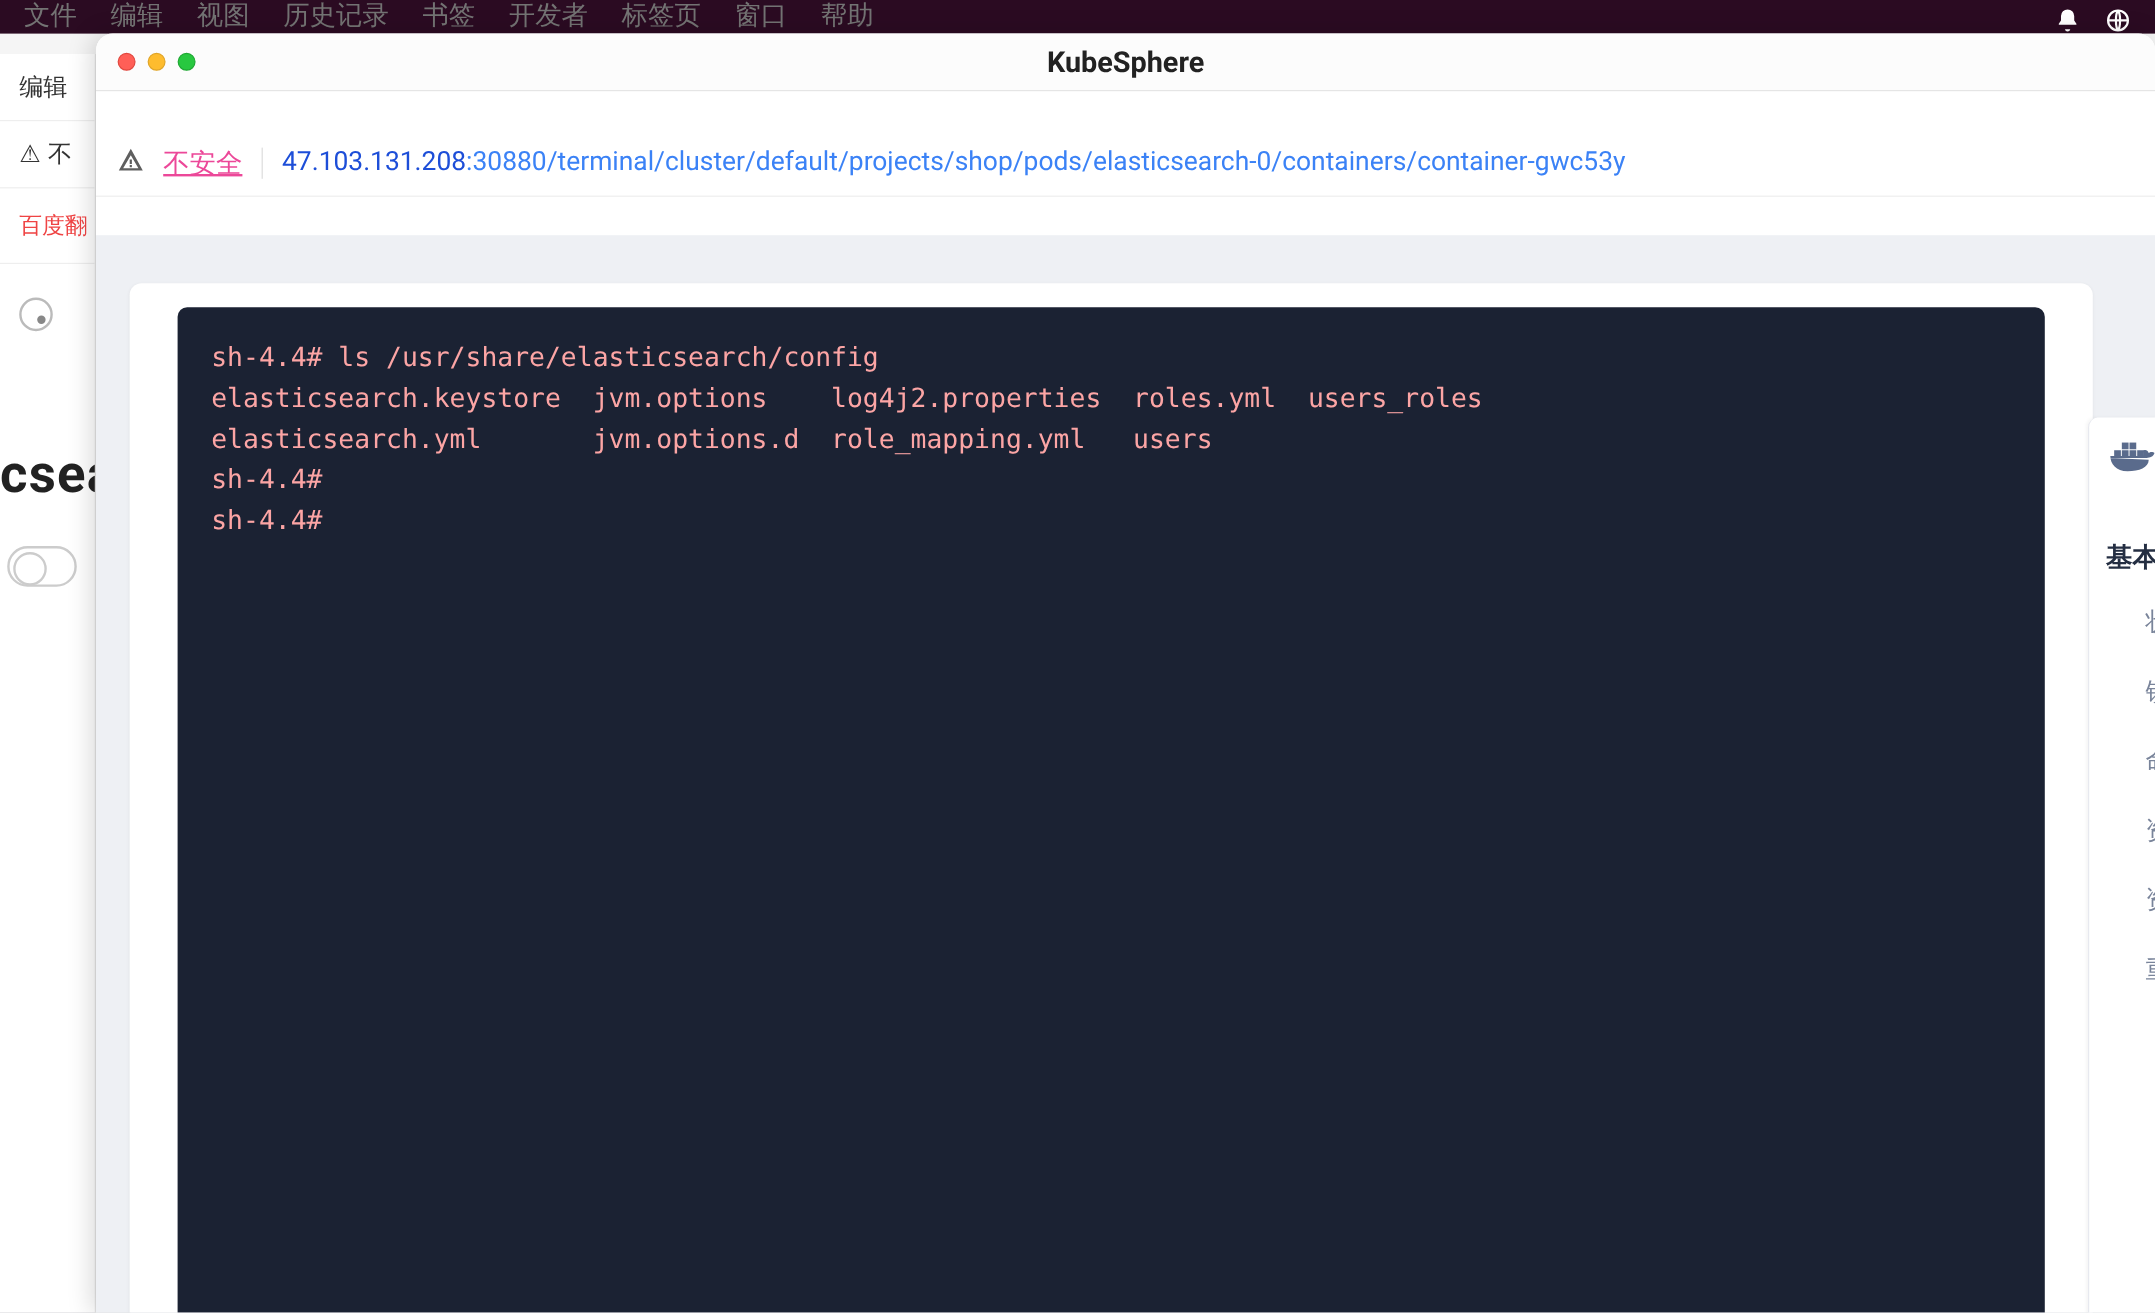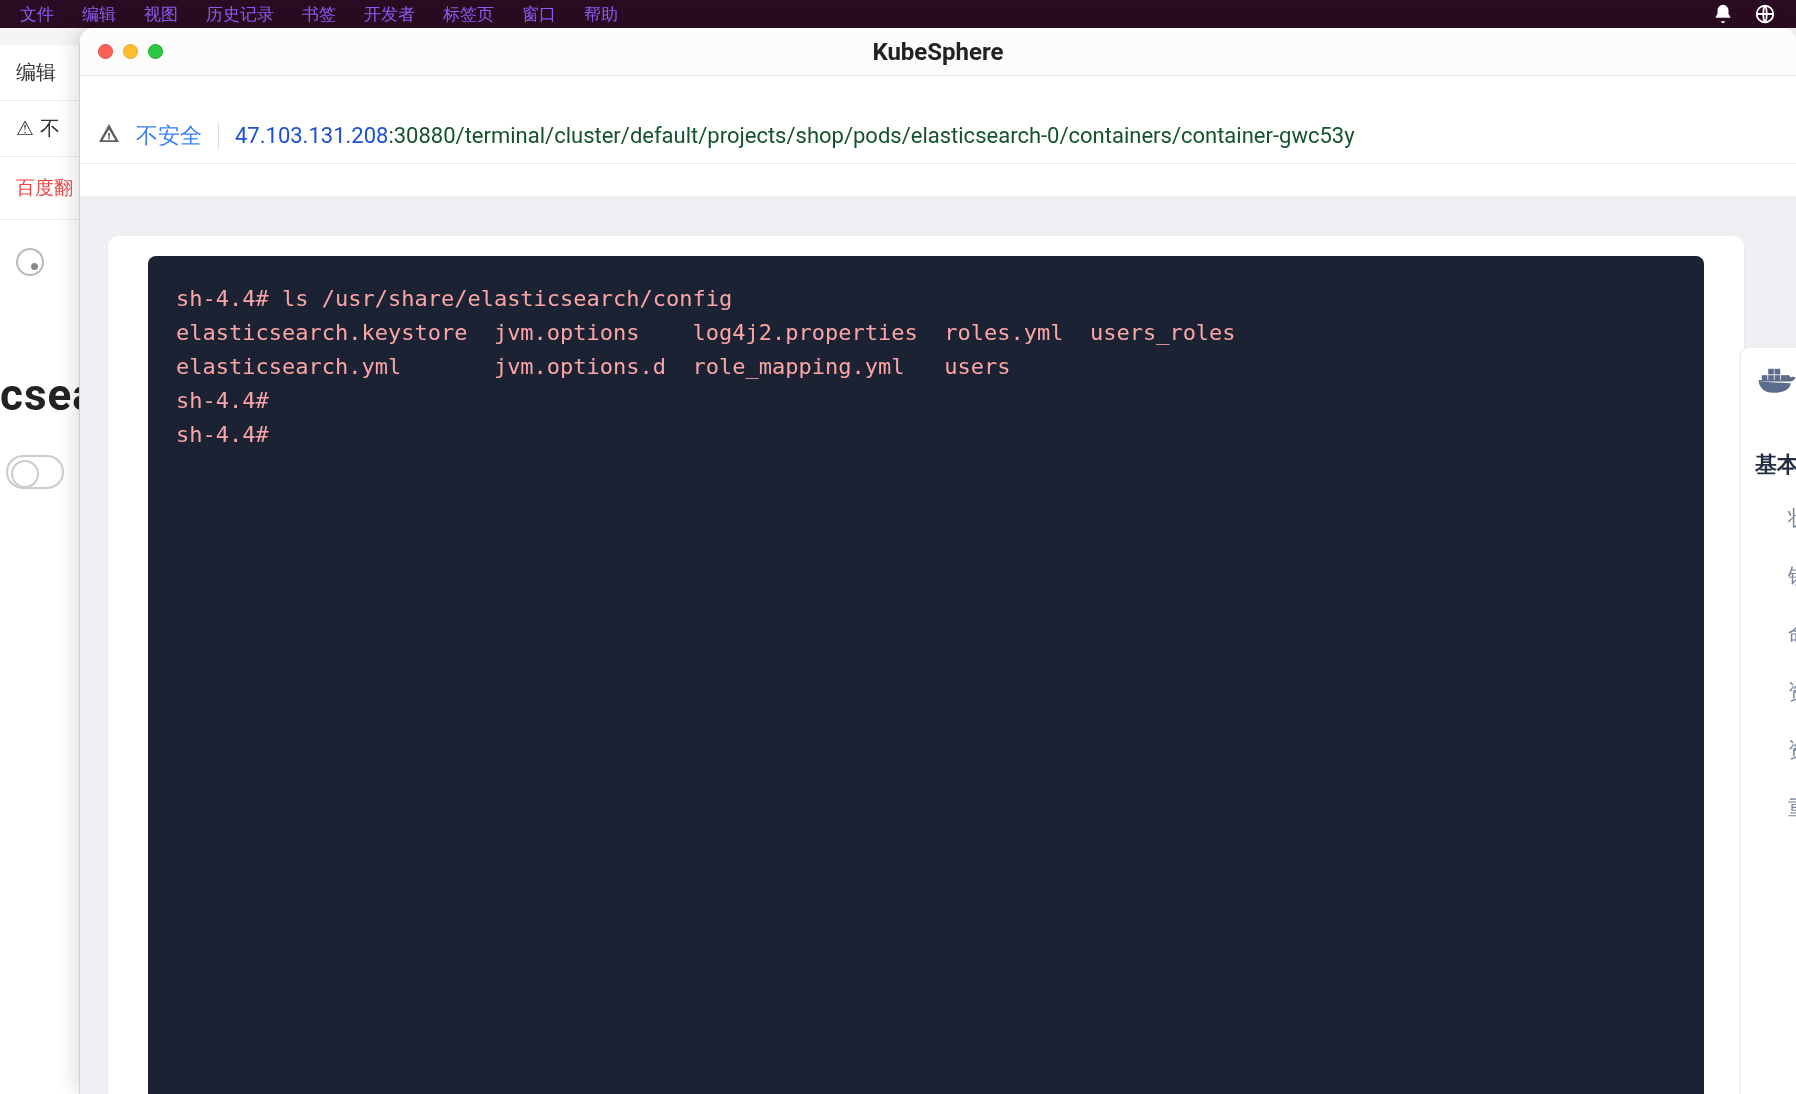--- a/index.html
+++ b/index.html
@@ -12,25 +12,25 @@
       position: relative;
     }
 
     
     .bg-menubar {
       position: absolute;
       top: 0; left: 0; right: 0;
       height: 28px;
       background: #2b0b22;
       display: flex;
-      align-items: center;
+      align-items: flex-end;
       padding: 0 20px;
       gap: 28px;
-      color: #8b5cf6;
-      font-size: 17px;
+      color: #737373;
+      font-size: 22px;
       z-index: 1;
     }
     .bg-menubar .right { margin-left: auto; display: flex; gap: 20px; align-items: center; }
     .menu-icon svg { display: block; }
 
     
     .bg-window {
       position: absolute;
       top: 45px; left: 0;
       width: 80px;
@@ -135,28 +135,29 @@
       display: flex;
       align-items: center;
       padding: 0 18px;
       gap: 16px;
       border-bottom: 1px solid #eee;
       background: #fff;
       font-size: 22px;
       color: #333;
     }
     .addrbar .sec-label {
-      color: #3b82f6;
+      color: #ec4899;
+      text-decoration: underline;
     }
     .addrbar .divider {
       width: 1px; height: 26px; background: #ddd;
     }
     .addrbar .url { white-space: nowrap; }
     .addrbar .url .url-host { color: #1d4ed8; }
-    .addrbar .url .url-path { color: #14532d; }
+    .addrbar .url .url-path { color: #3b82f6; }
 
     .page-body {
       flex: 1;
       background: #eef0f4;
       position: relative;
       overflow: hidden;
     }
 
     .terminal-card {
       position: absolute;

